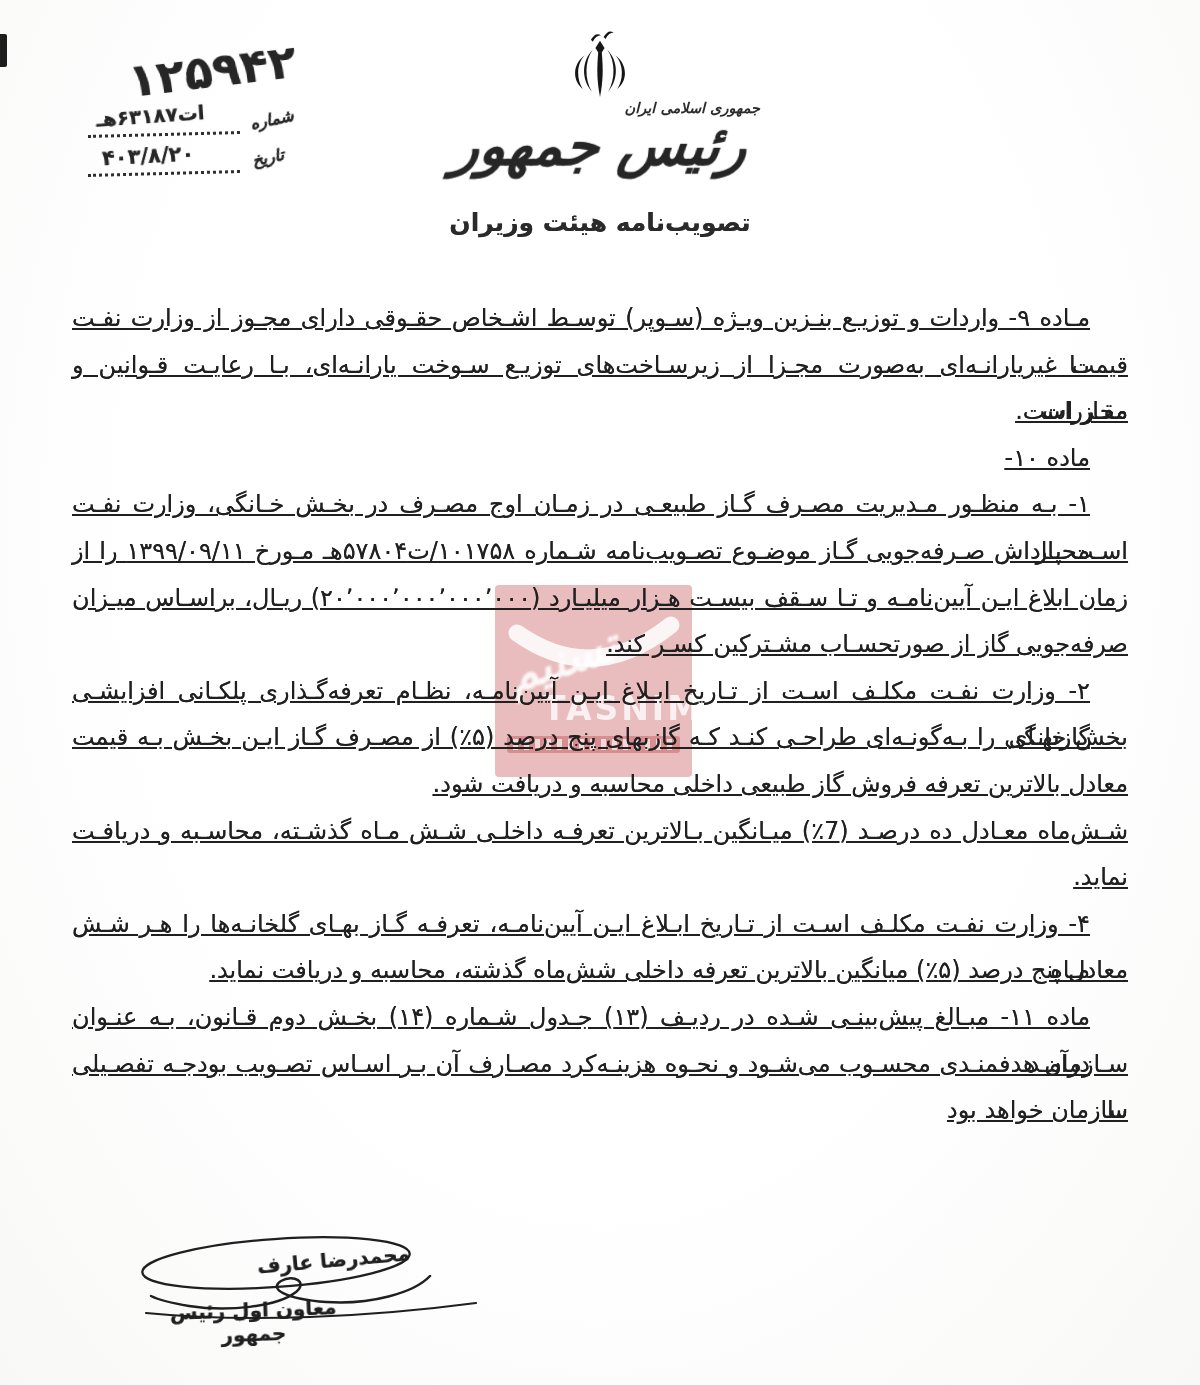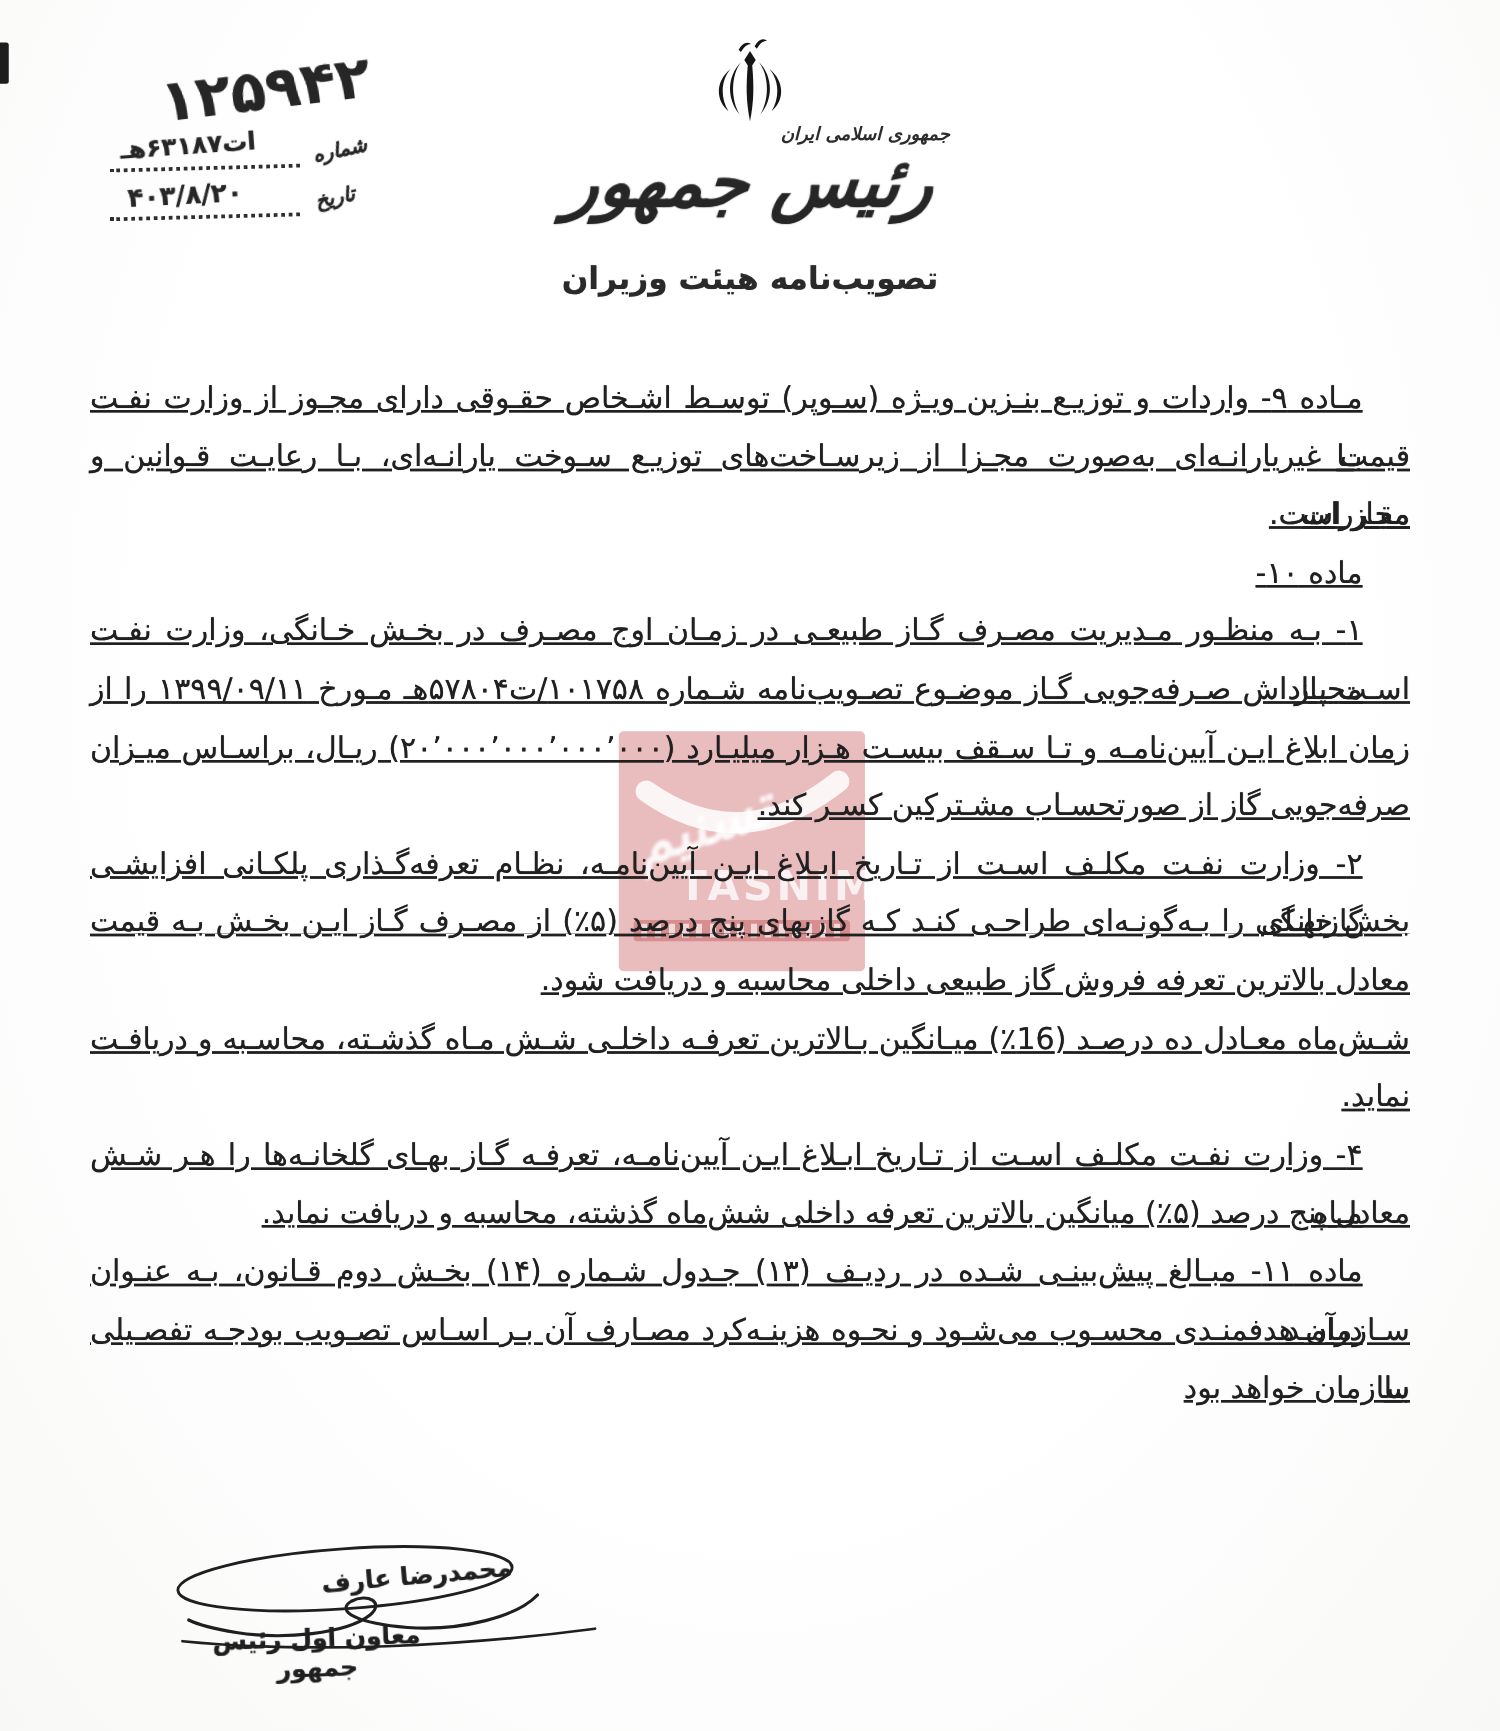--- a/index.html
+++ b/index.html
@@ -113,21 +113,21 @@
       <div class="line stretch">قیمت غیریارانـه‌ای به‌صورت مجـزا از زیرسـاخت‌های توزیـع سـوخت یارانـه‌ای، بـا رعایـت قـوانین و مقـررات</div>
       <div class="line end">مجاز است.</div>
       <div class="line first end">ماده ۱۰-</div>
       <div class="line first stretch">۱- بـه منظـور مـدیریت مصـرف گـاز طبیعـی در زمـان اوج مصـرف در بخـش خـانگی، وزارت نفـت مجـاز</div>
       <div class="line stretch">اسـت پـاداش صـرفه‌جویی گـاز موضـوع تصـویب‌نامه شـماره ۱۰۱۷۵۸/ت۵۷۸۰۴هـ مـورخ ۱۳۹۹/۰۹/۱۱ را از</div>
       <div class="line stretch">زمان ابلاغ ایـن آیین‌نامـه و تـا سـقف بیسـت هـزار میلیـارد (۲۰٬۰۰۰٬۰۰۰٬۰۰۰٬۰۰۰) ریـال، براسـاس میـزان</div>
       <div class="line end">صرفه‌جویی گاز از صورتحسـاب مشـترکین کسـر کند.</div>
       <div class="line first stretch">۲- وزارت نفـت مکلـف اسـت از تـاریخ ابـلاغ ایـن آیین‌نامـه، نظـام تعرفه‌گـذاری پلکـانی افزایشـی گازبهـای</div>
       <div class="line stretch">بخش خانگی را بـه‌گونـه‌ای طراحـی کنـد کـه گازبهای پنج درصد (۵٪) از مصـرف گـاز ایـن بخـش بـه قیمت</div>
       <div class="line end">معادل بالاترین تعرفه فروش گاز طبیعی داخلی محاسبه و دریافت شود.</div>
-      <div class="line stretch">شـش‌ماه معـادل ده درصـد (16٪) میـانگین بـالاترین تعرفـه داخلـی شـش مـاه گذشـته، محاسـبه و دریافـت</div>
+      <div class="line stretch">شـش‌ماه معـادل ده درصـد (7٪) میـانگین بـالاترین تعرفـه داخلـی شـش مـاه گذشـته، محاسـبه و دریافـت</div>
       <div class="line end">نماید.</div>
       <div class="line first stretch">۴- وزارت نفـت مکلـف اسـت از تـاریخ ابـلاغ ایـن آیین‌نامـه، تعرفـه گـاز بهـای گلخانـه‌ها را هـر شـش مـاه</div>
       <div class="line end">معادل پنج درصد (۵٪) میانگین بالاترین تعرفه داخلی شش‌ماه گذشته، محاسبه و دریافت نماید.</div>
       <div class="line first stretch">ماده ۱۱- مبـالغ پیش‌بینـی شـده در ردیـف (۱۳) جـدول شـماره (۱۴) بخـش دوم قـانون، بـه عنـوان درآمـد</div>
       <div class="line stretch">سـازمان هدفمنـدی محسـوب می‌شـود و نحـوه هزینـه‌کرد مصـارف آن بـر اسـاس تصـویب بودجـه تفصـیلی بـا</div>
       <div class="line end">سازمان خواهد بود</div>
     </div>
 
   <div class="abs signature">
     <svg class="sig-svg" viewBox="0 0 390 125" xmlns="http://www.w3.org/2000/svg" fill="none" stroke="#1f1f1f" stroke-linecap="round">

